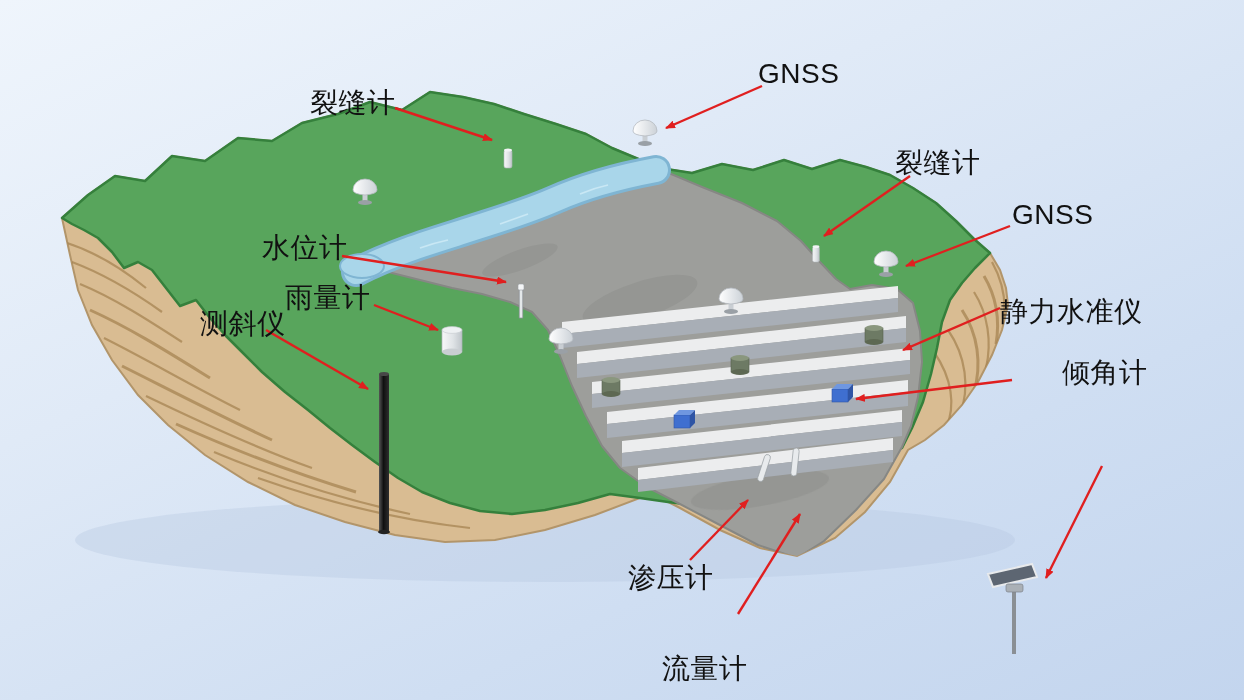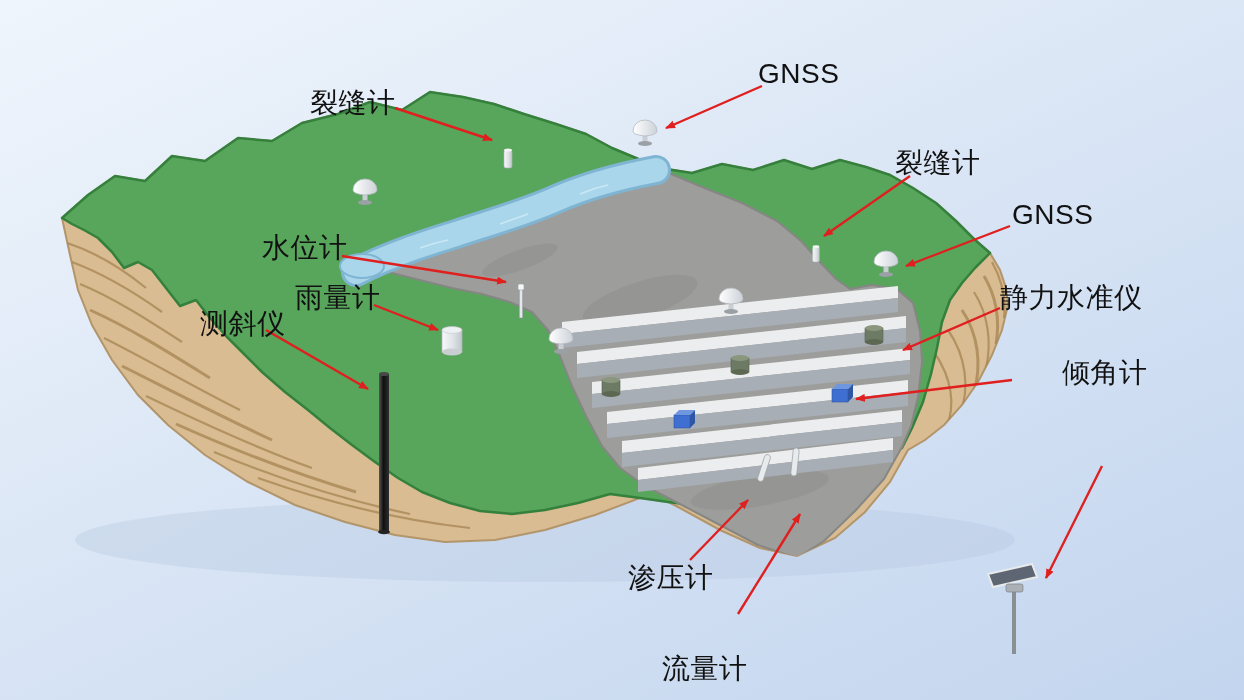--- a/index.html
+++ b/index.html
@@ -201,20 +201,20 @@
       <line x1="690" y1="560" x2="748" y2="500" marker-end="url(#arrowhead)" stroke="#e01f1f"></line>
       <line x1="738" y1="614" x2="800" y2="514" marker-end="url(#arrowhead)" stroke="#e01f1f"></line>
     </g>
   </svg>
 
   <div class="label" style="left:310px; top:88px">裂缝计</div>
   <div class="label" style="left:758px; top:59px">GNSS</div>
   <div class="label" style="left:895px; top:148px">裂缝计</div>
   <div class="label" style="left:1012px; top:200px">GNSS</div>
   <div class="label" style="left:262px; top:233px">水位计</div>
-  <div class="label" style="left:295px; top:283px">雨量计</div>
+  <div class="label" style="left:285px; top:283px">雨量计</div>
   <div class="label" style="left:200px; top:309px">测斜仪</div>
-  <div class="label" style="left:1000px; top:283px">静力水准仪</div>
+  <div class="label" style="left:1000px; top:297px">静力水准仪</div>
   <div class="label" style="left:1062px; top:358px">倾角计</div>
   <div class="label" style="left:628px; top:563px">渗压计</div>
   <div class="label" style="left:662px; top:654px">流量计</div>
 
 </div>
 
 </body></html>

